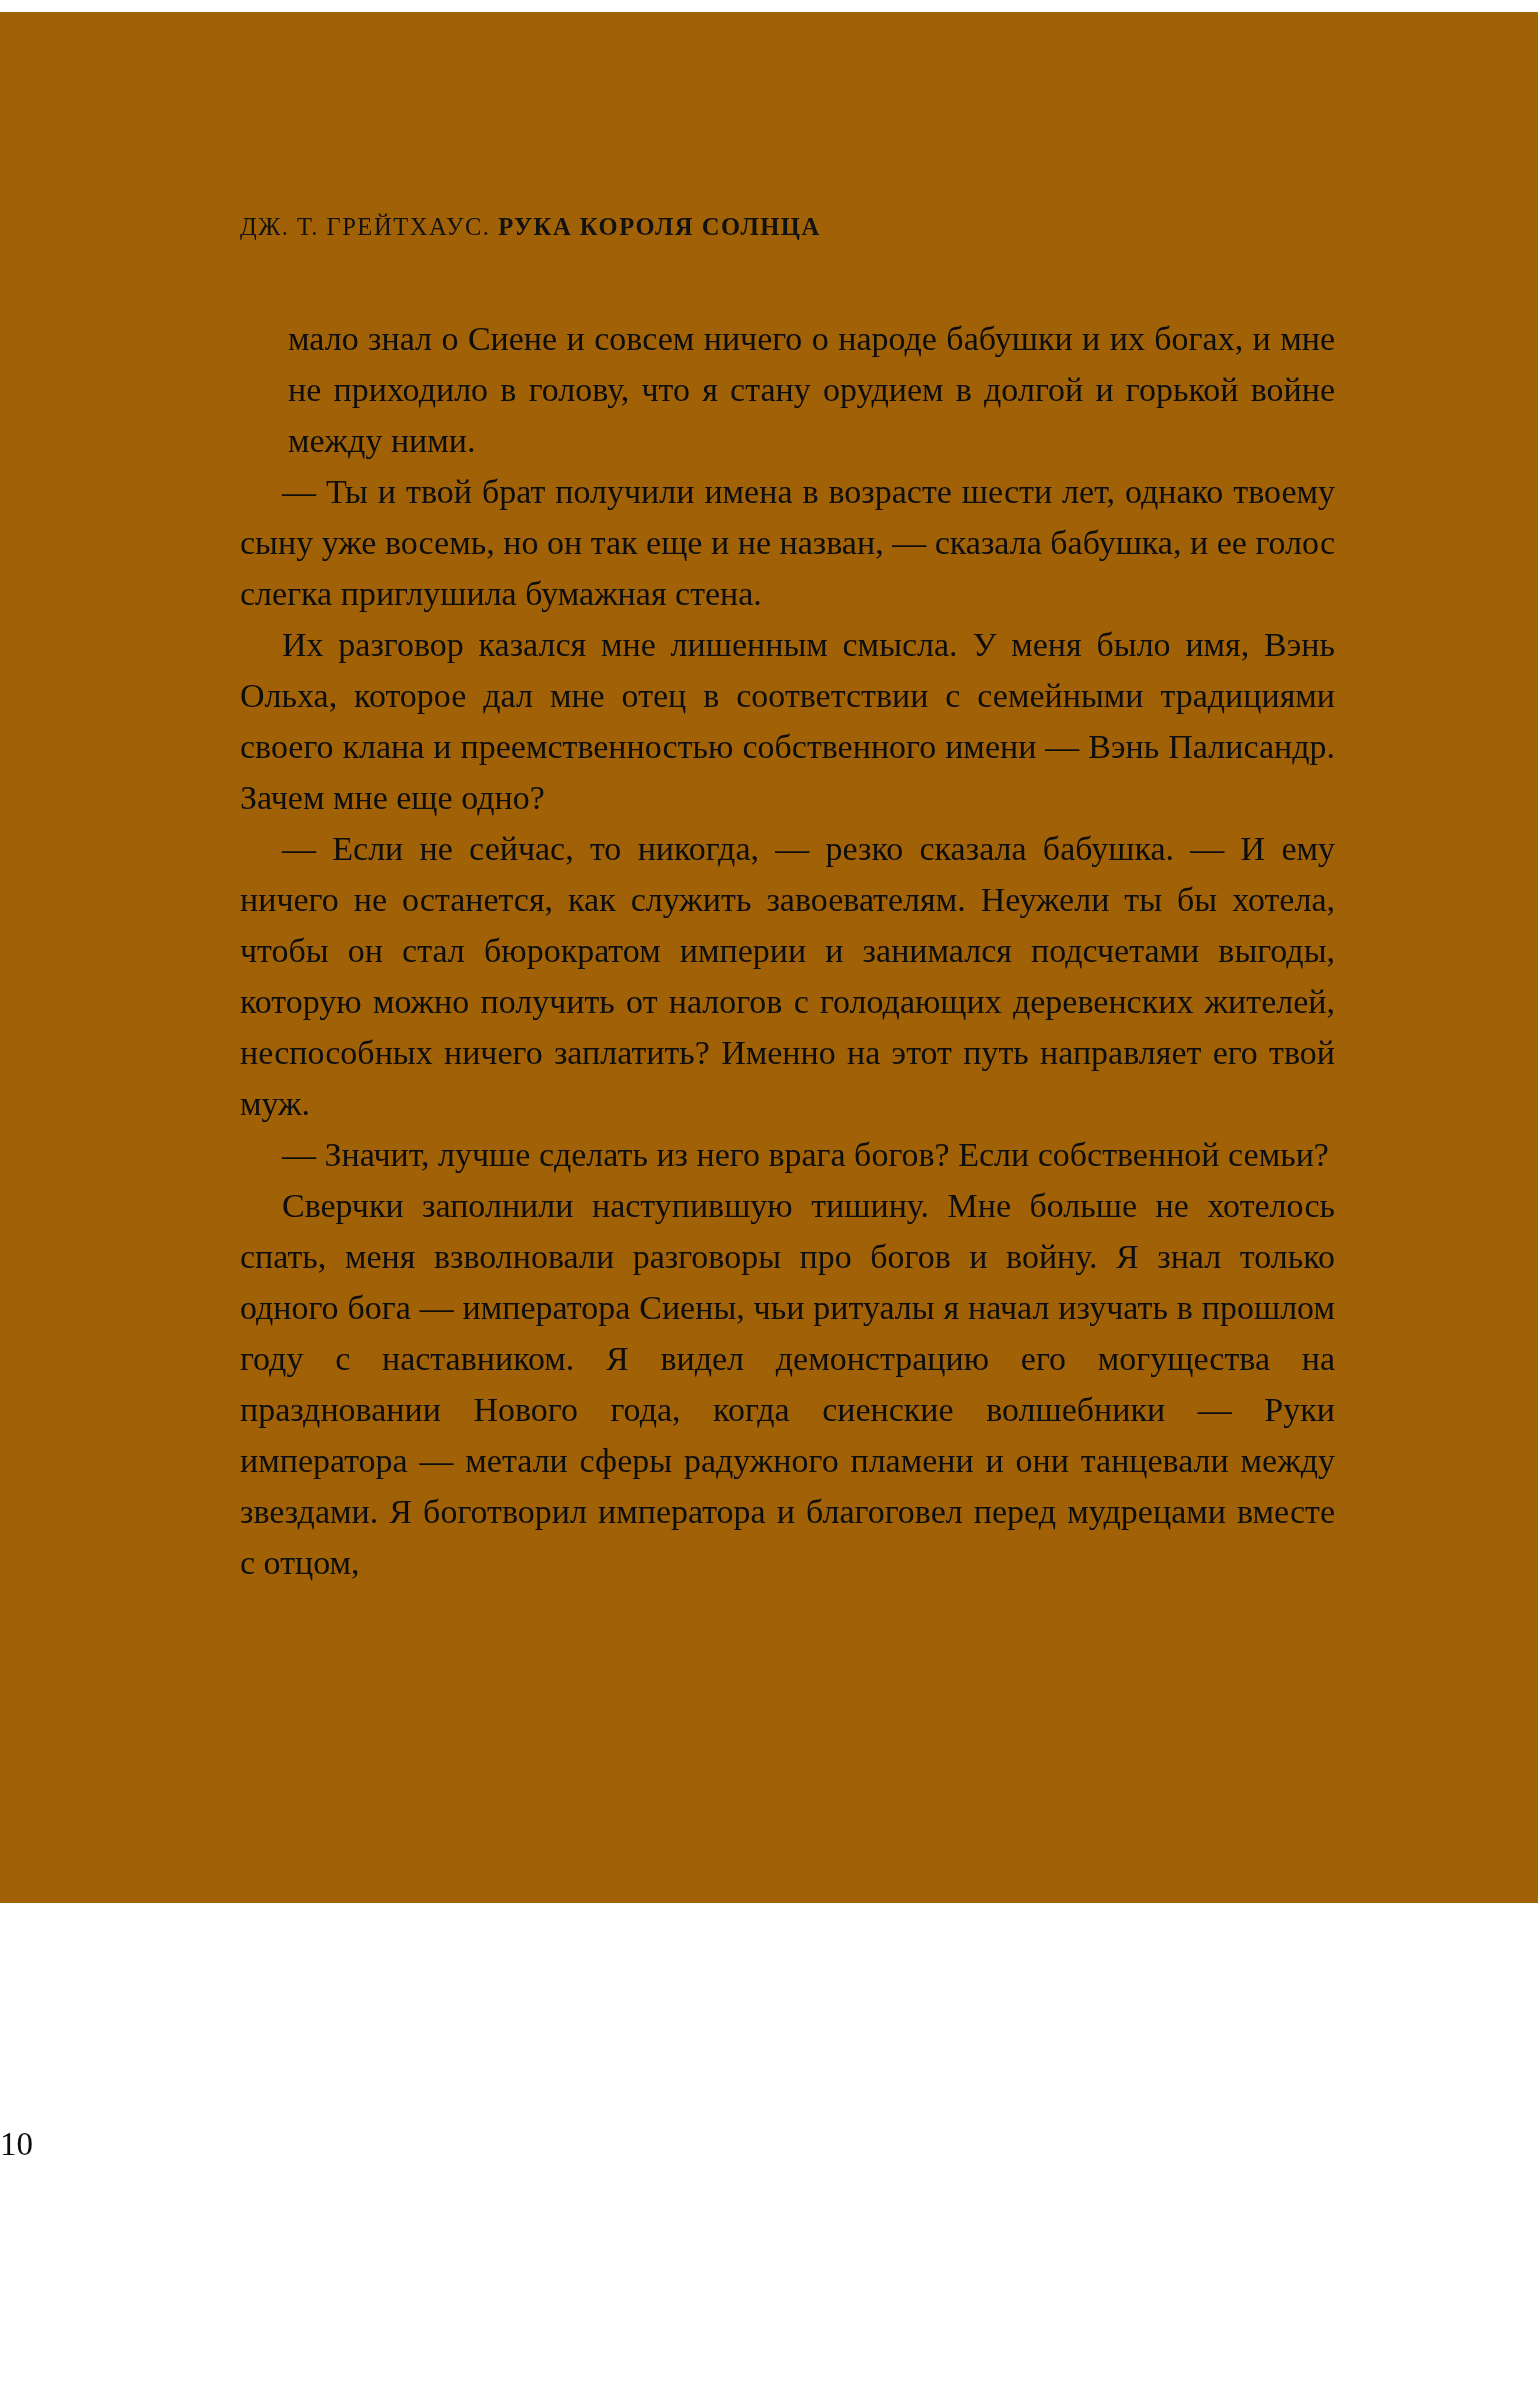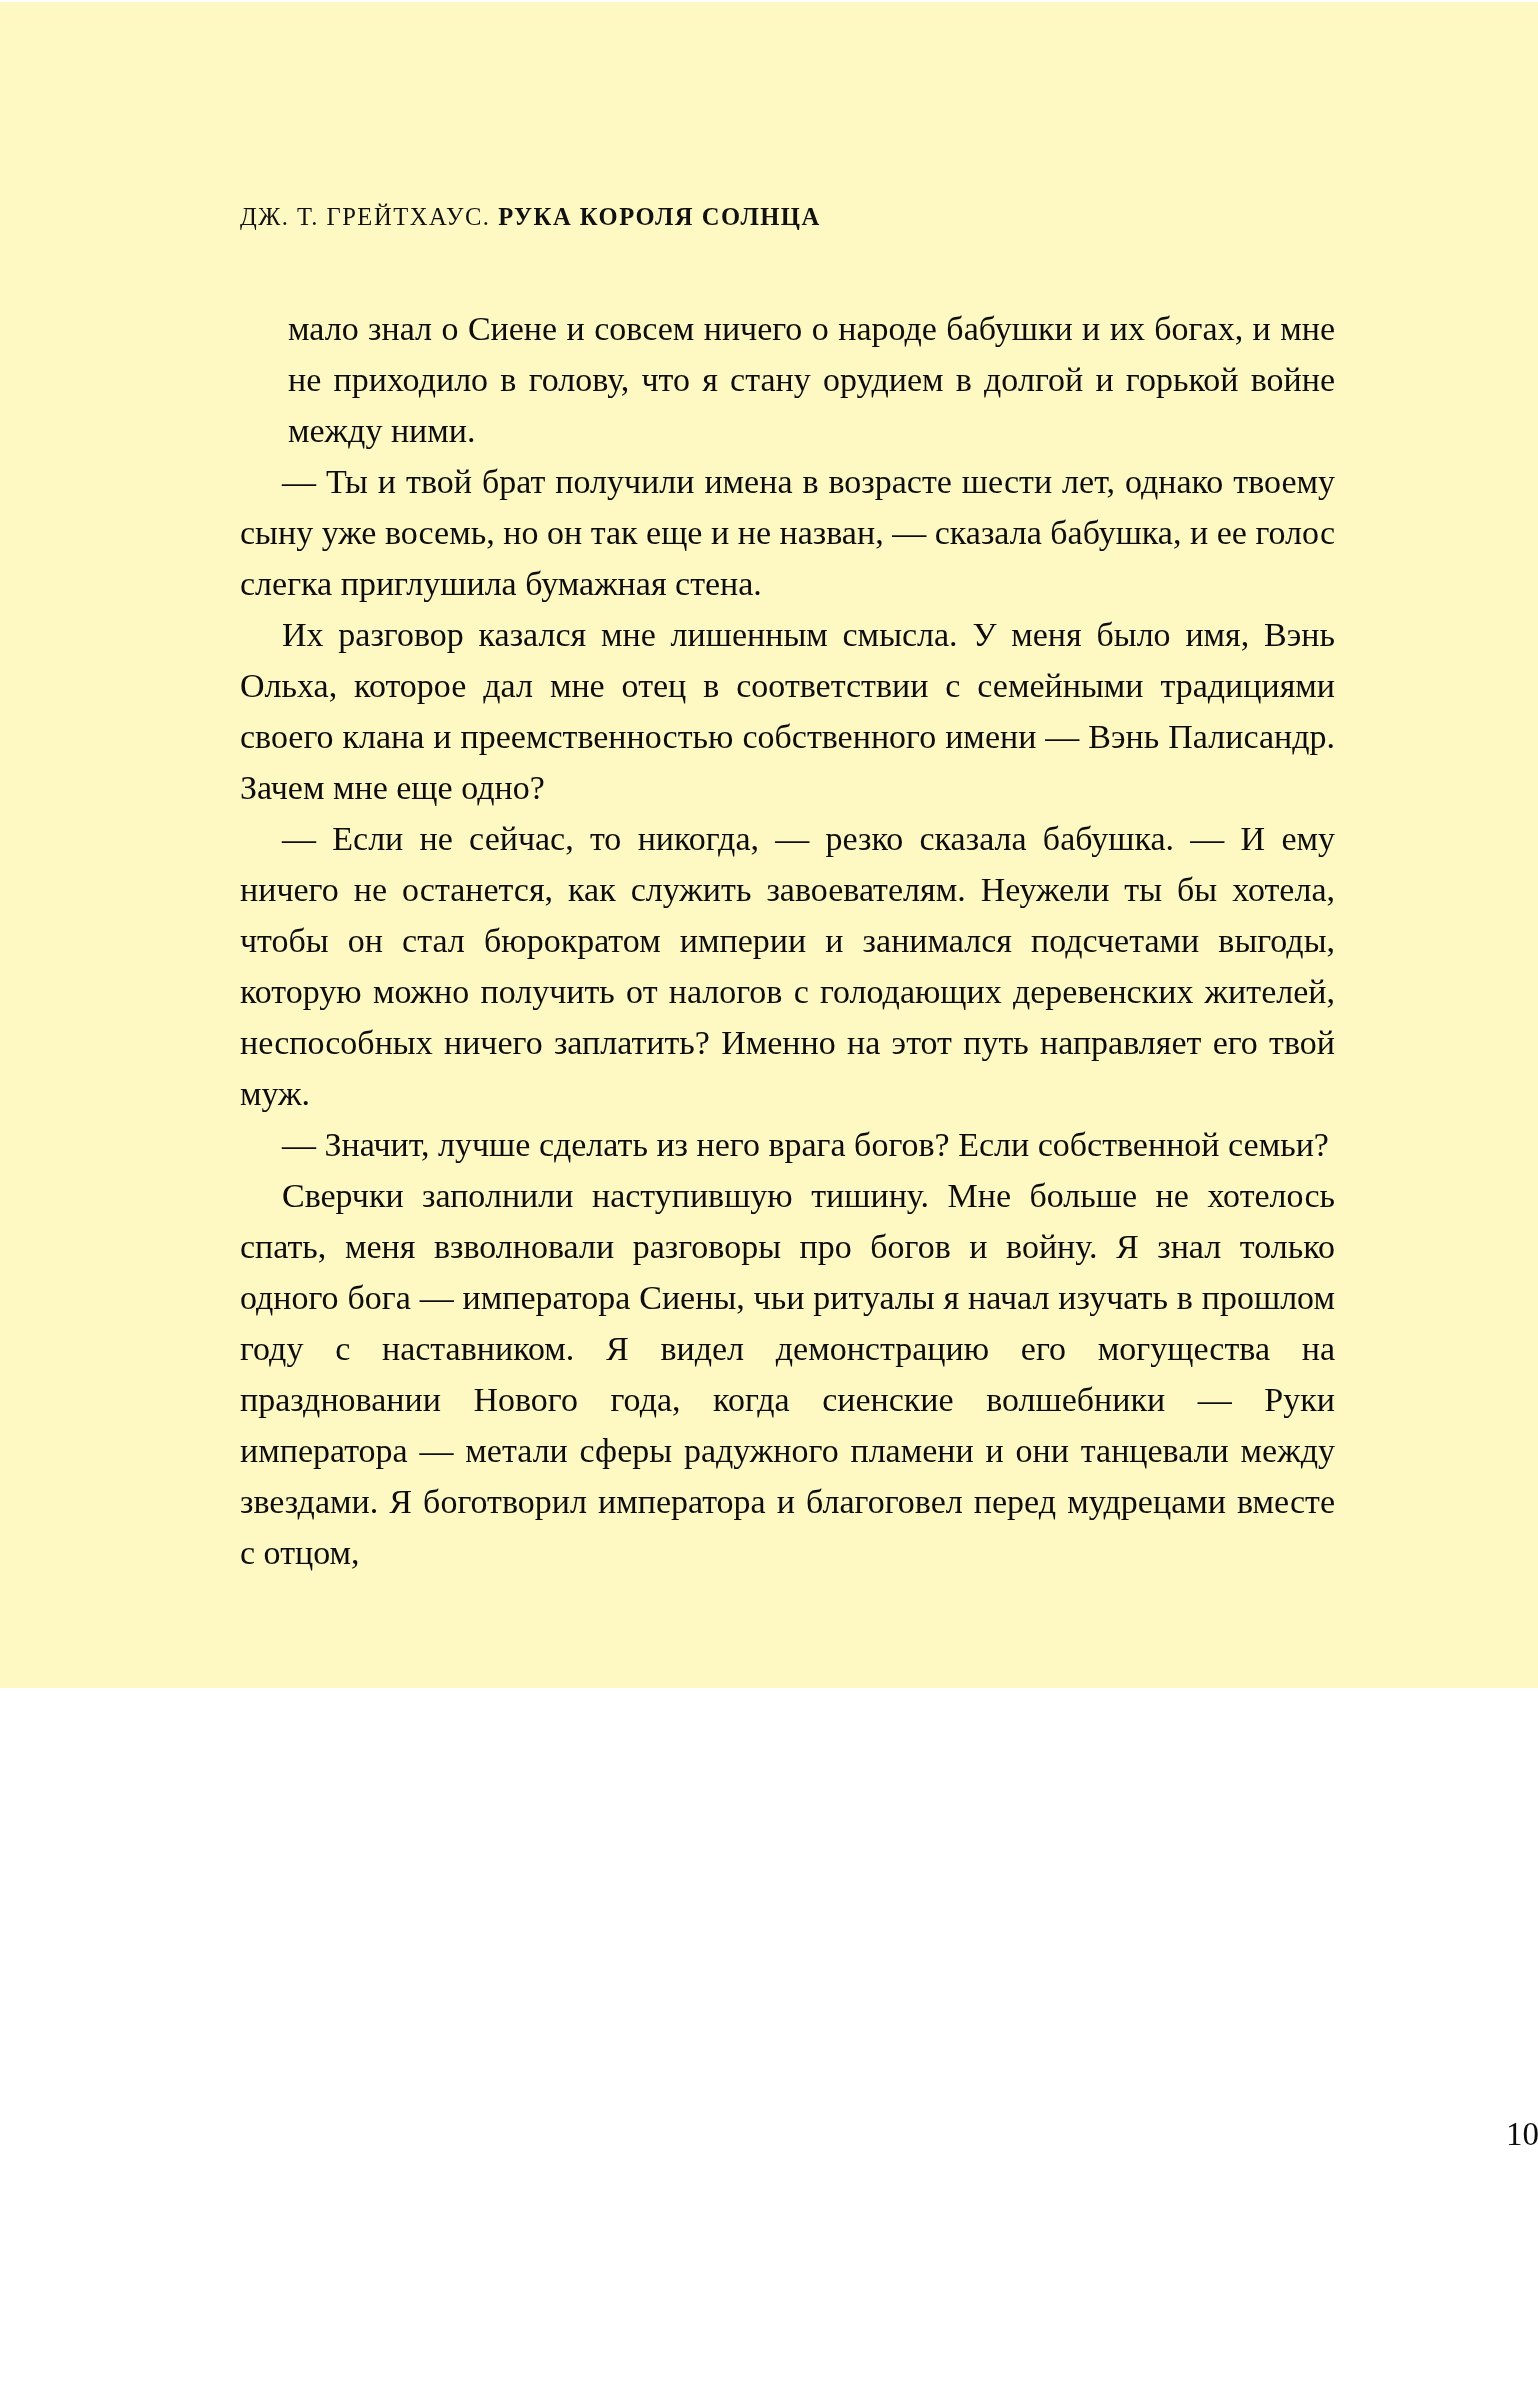--- a/index.html
+++ b/index.html
@@ -12,24 +12,24 @@
     height: 2389px;
     position: relative;
     font-family: "Liberation Serif", "DejaVu Serif", serif;
     color: #0d0d0d;
     overflow: hidden;
   }
 
   .page {
     position: absolute;
     left: 0;
-    top: 2px;
+    top: 12px;
     width: 1539px;
-    height: 1686px;
-    background: #fef9c3;
+    height: 1891px;
+    background: #a16207;
   }
 
   
   .running-head {
     position: absolute;
     left: 240px;
     top: 199px;
     width: 1095px;
     font-size: 24.6px;
     line-height: 31px;
@@ -72,21 +72,21 @@
   .textblock p:last-child {
     text-align: justify;
   }
 
   
   .folio {
     position: absolute;
     left: 0;
     top: 2112px;
     width: 1539px;
-    text-align: right;
+    text-align: left;
     font-size: 33px;
     line-height: 40px;
     color: #0d0d0d;
   }
 </style>
 </head>
 <body>
 
 <div class="page">
 

